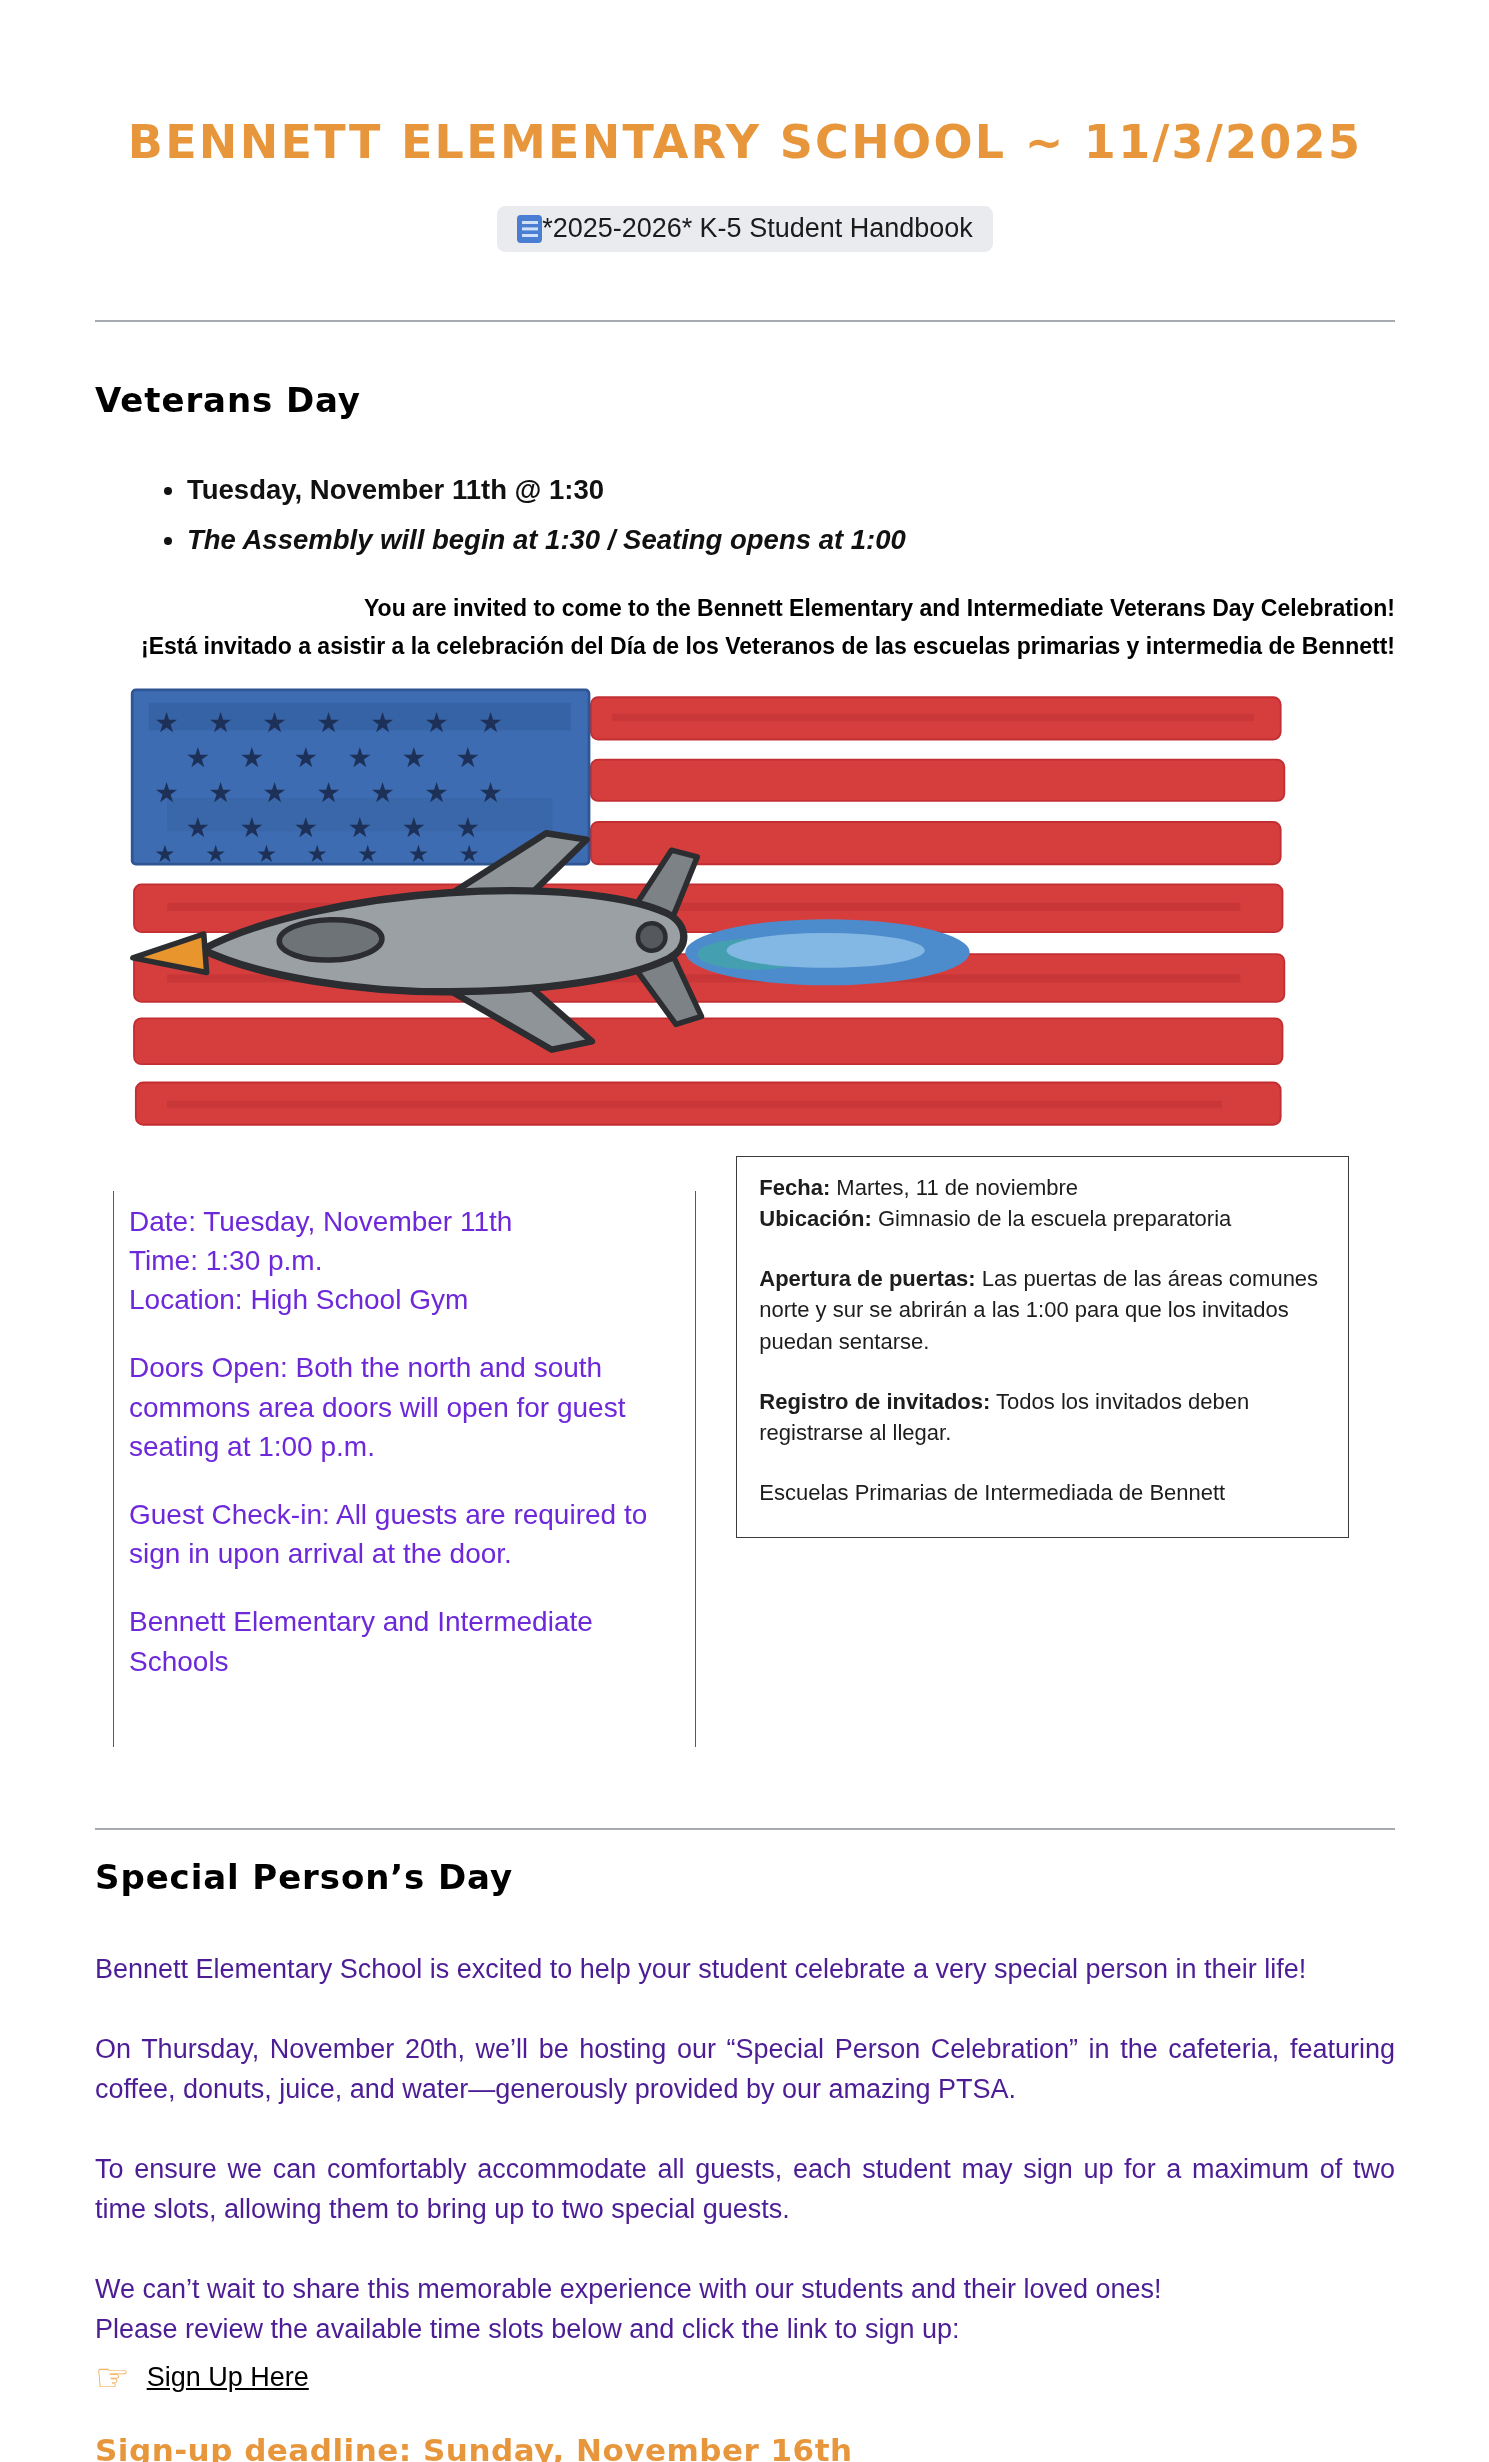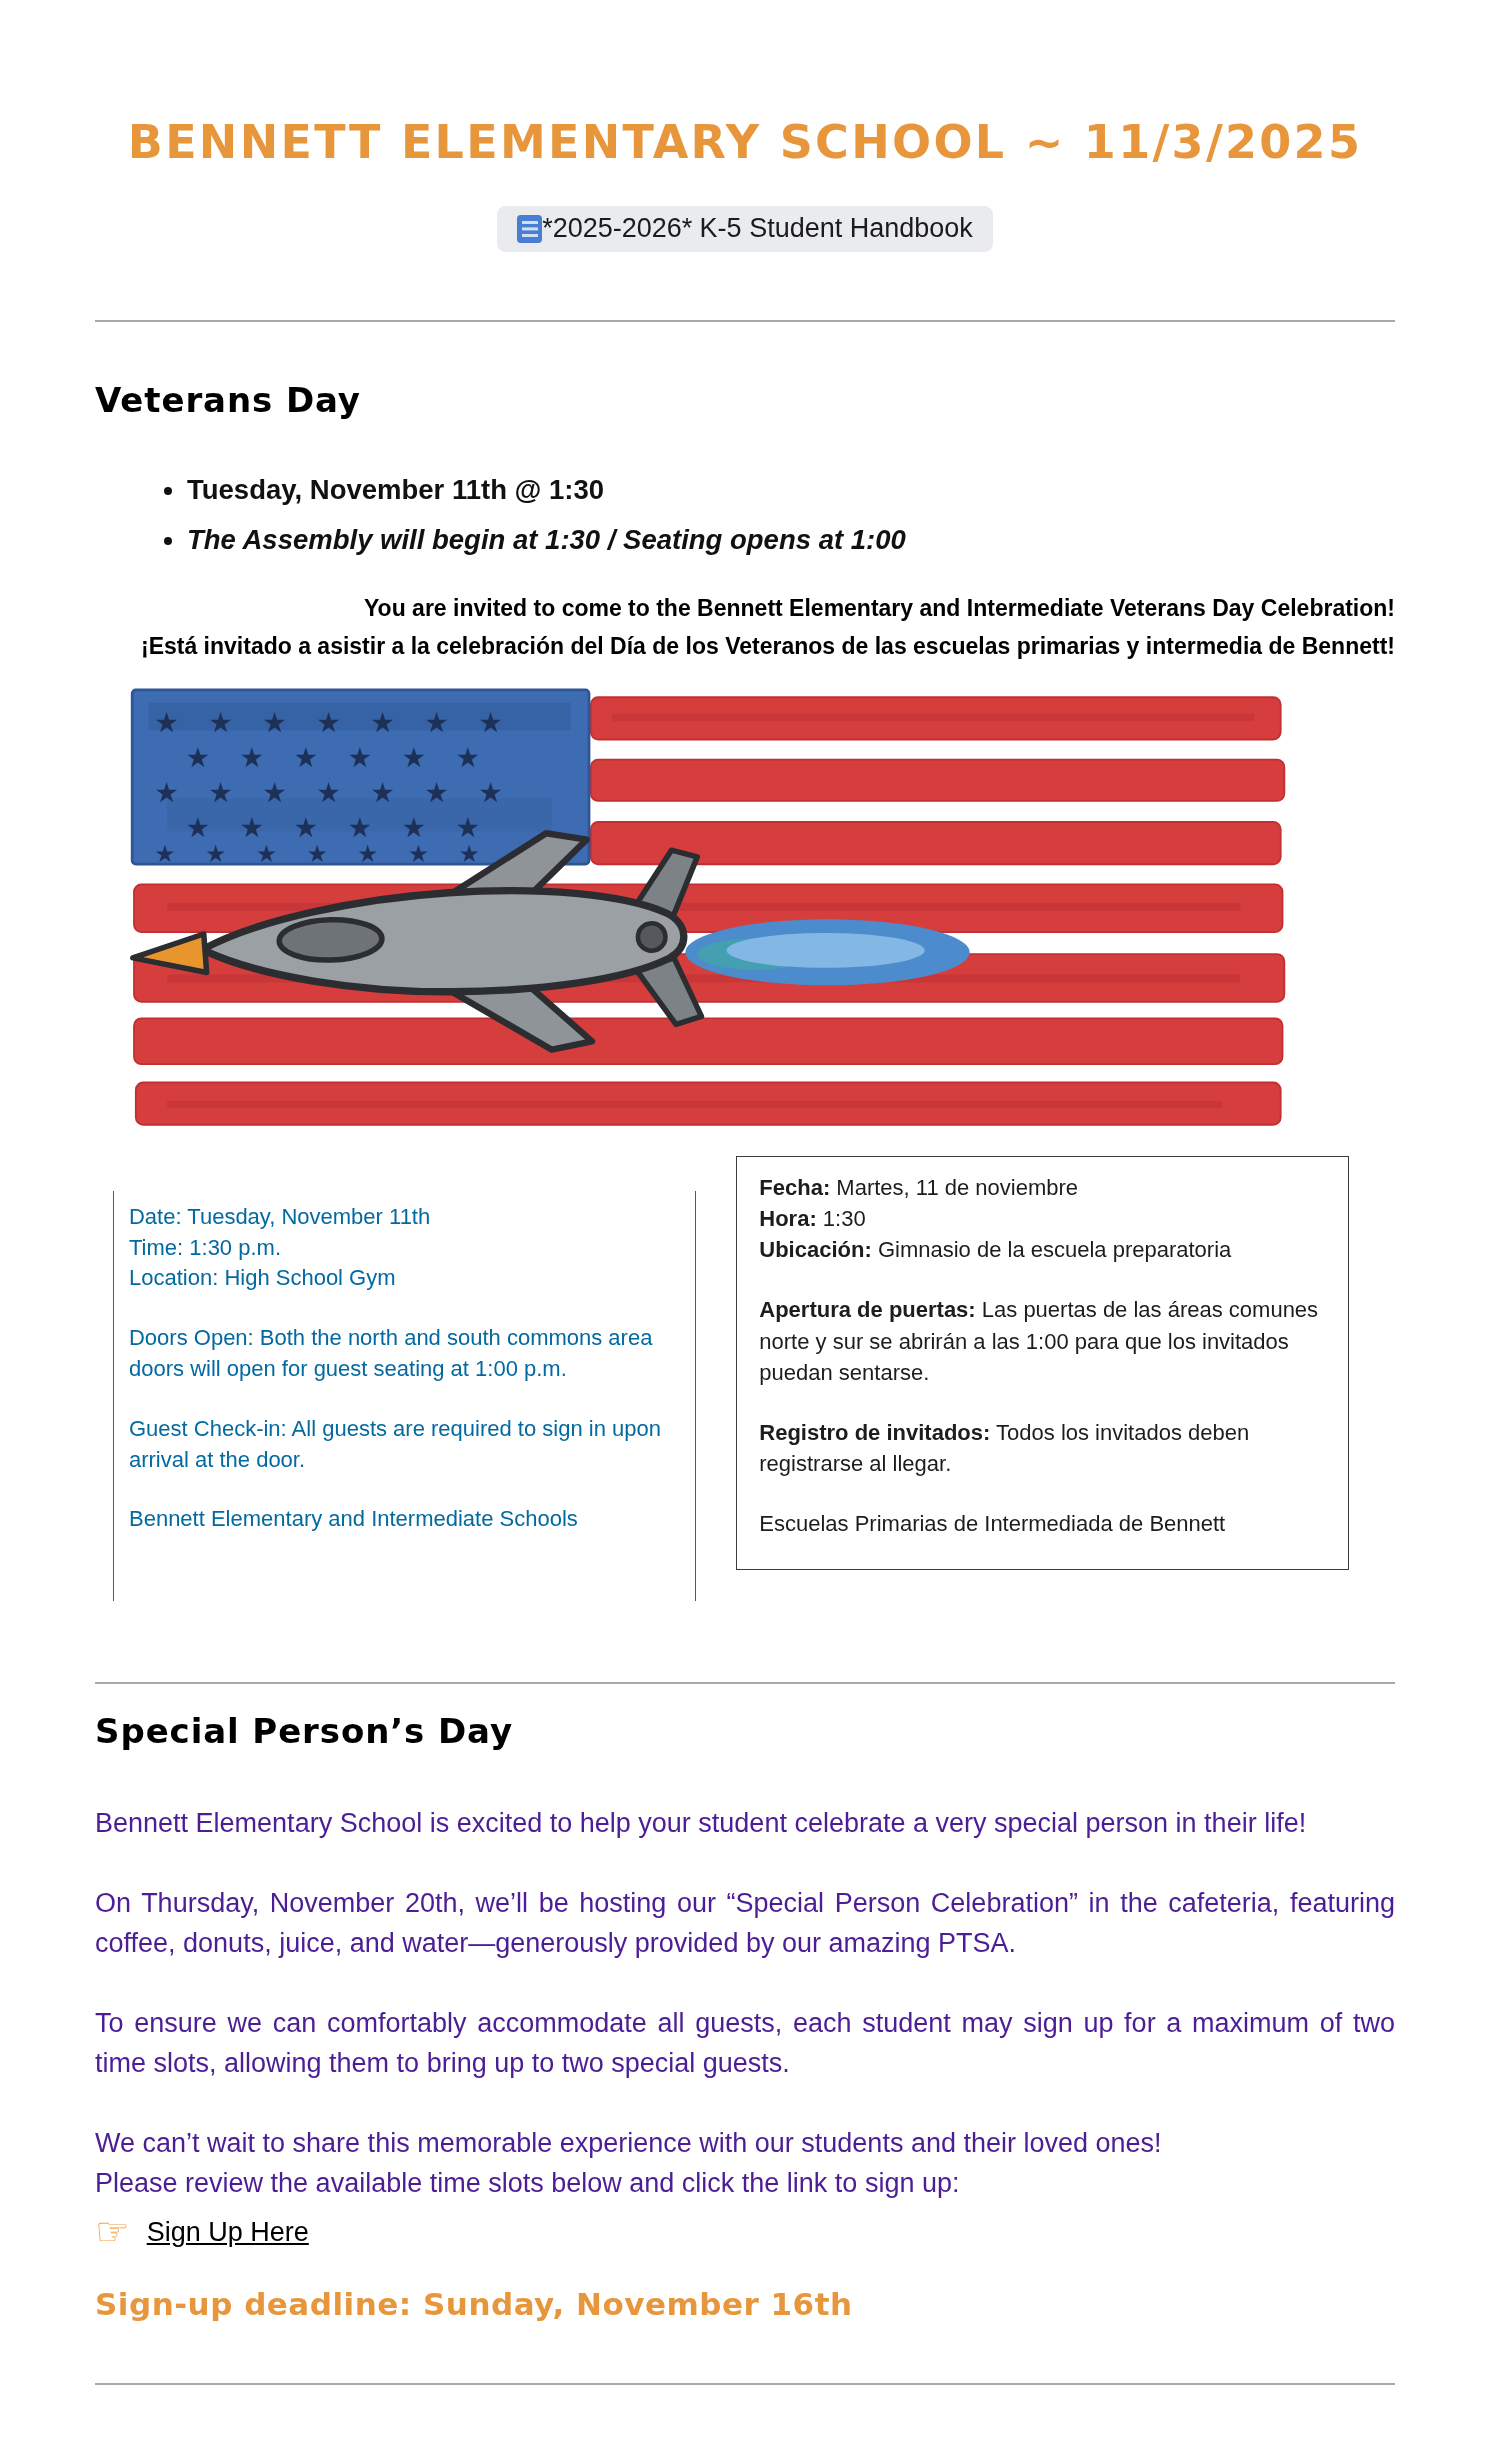--- a/index.html
+++ b/index.html
@@ -57,21 +57,21 @@
   }
   p.invite.first { margin-top:35px; }
 
   .flag-wrap { margin:24px 0 0 16.5px; width:1187px; height:450px; }
 
   .info-row { display:flex; align-items:flex-start; margin:20px 0 0 18.3px; }
   .info-left {
     margin-top:35px; width:583px;
     border-left:1.8px solid #5a5a5a; border-right:1.8px solid #5a5a5a;
     padding:11px 24px 66px 14.7px;
-    font-size:22px; line-height:1.4; color:#0369a1;
+    font-size:28px; line-height:1.4; color:#6d28d9;
   }
   .info-left p { margin:0 0 29px; white-space:pre-line; }
   .info-left p:last-child { margin-bottom:0; }
   .info-right {
     margin-left:40px; width:613px;
     border:1.8px solid #3c3c3c;
     padding:14.7px 22px 29px;
     font-size:22px; line-height:1.42; color:#1d1d1d;
   }
   .info-right p { margin:0; }
@@ -175,21 +175,20 @@
     <div class="info-left">
       <p>Date: Tuesday, November 11th
 Time: 1:30 p.m.
 Location: High School Gym</p>
       <p>Doors Open: Both the north and south commons area doors will open for guest seating at 1:00  p.m.</p>
       <p>Guest Check-in: All guests are required to sign in upon arrival at the door.</p>
       <p>Bennett Elementary and Intermediate Schools</p>
     </div>
     <div class="info-right">
       <p><b>Fecha:</b><span> Martes, 11 de noviembre</span></p>
-      <p><b>Hora:</b><span> 1:30</span></p>
       <p><b>Ubicación:</b><span> Gimnasio de la escuela preparatoria</span></p>
       <p class="gap-top"><b>Apertura de puertas:</b><span> Las puertas de las áreas comunes norte y sur se abrirán a las 1:00 para que los invitados puedan sentarse.</span></p>
       <p class="gap-top"><b>Registro de invitados:</b><span> Todos los invitados deben registrarse al llegar.</span></p>
       <p class="gap-top"><span>Escuelas Primarias de Intermediada de Bennett</span></p>
     </div>
   </div>
 
   <hr class="rule" id="hr2">
 
   <h2 class="section-heading" id="special-heading">Special Person’s Day</h2>

